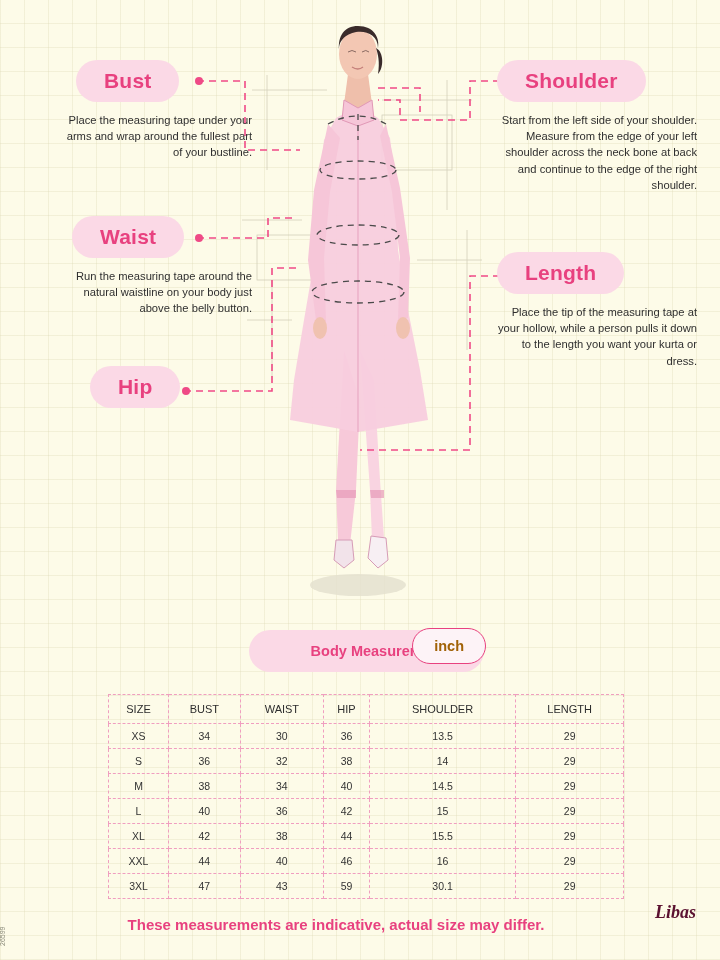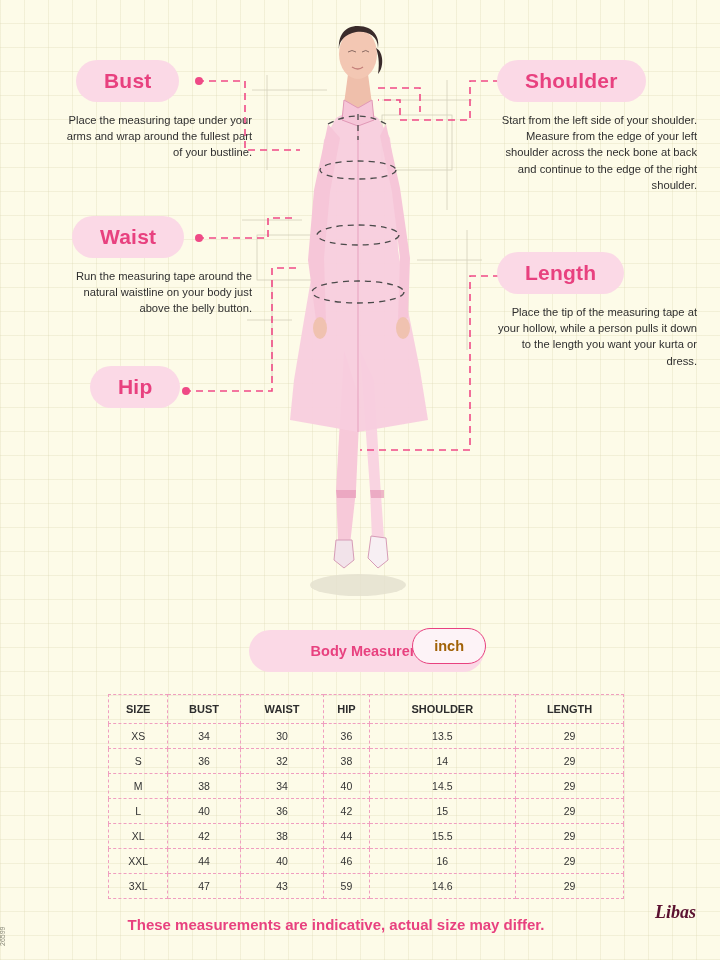--- a/index.html
+++ b/index.html
@@ -116,21 +116,21 @@
     font-size: 10.5px;
     color: #333;
   }
   .size-table th, .size-table td {
     border: 1px dashed #f09ec0;
     text-align: center;
     padding: 6px 0;
     font-weight: normal;
   }
   .size-table th {
-    font-weight: bold;
+    font-weight: normal;
     font-size: 11px;
     color: #2d2d2d;
     padding: 8px 0;
   }
   .size-table td:first-child { font-weight: normal; }
 
   .footnote {
     position: absolute;
     left: 0;
     top: 916px;
@@ -339,21 +339,21 @@
         <td>40</td>
         <td>46</td>
         <td>16</td>
         <td>29</td>
       </tr>
       <tr>
         <td>3XL</td>
         <td>47</td>
         <td>43</td>
         <td>59</td>
-        <td>14.6</td>
+        <td>30.1</td>
         <td>29</td>
       </tr>
     </tbody>
   </table>
 
   <div class="footnote">These measurements are indicative, actual size may differ.</div>
   <div class="brand">Libas</div>
   <div class="sidecode">26599</div>
 </div>
 

